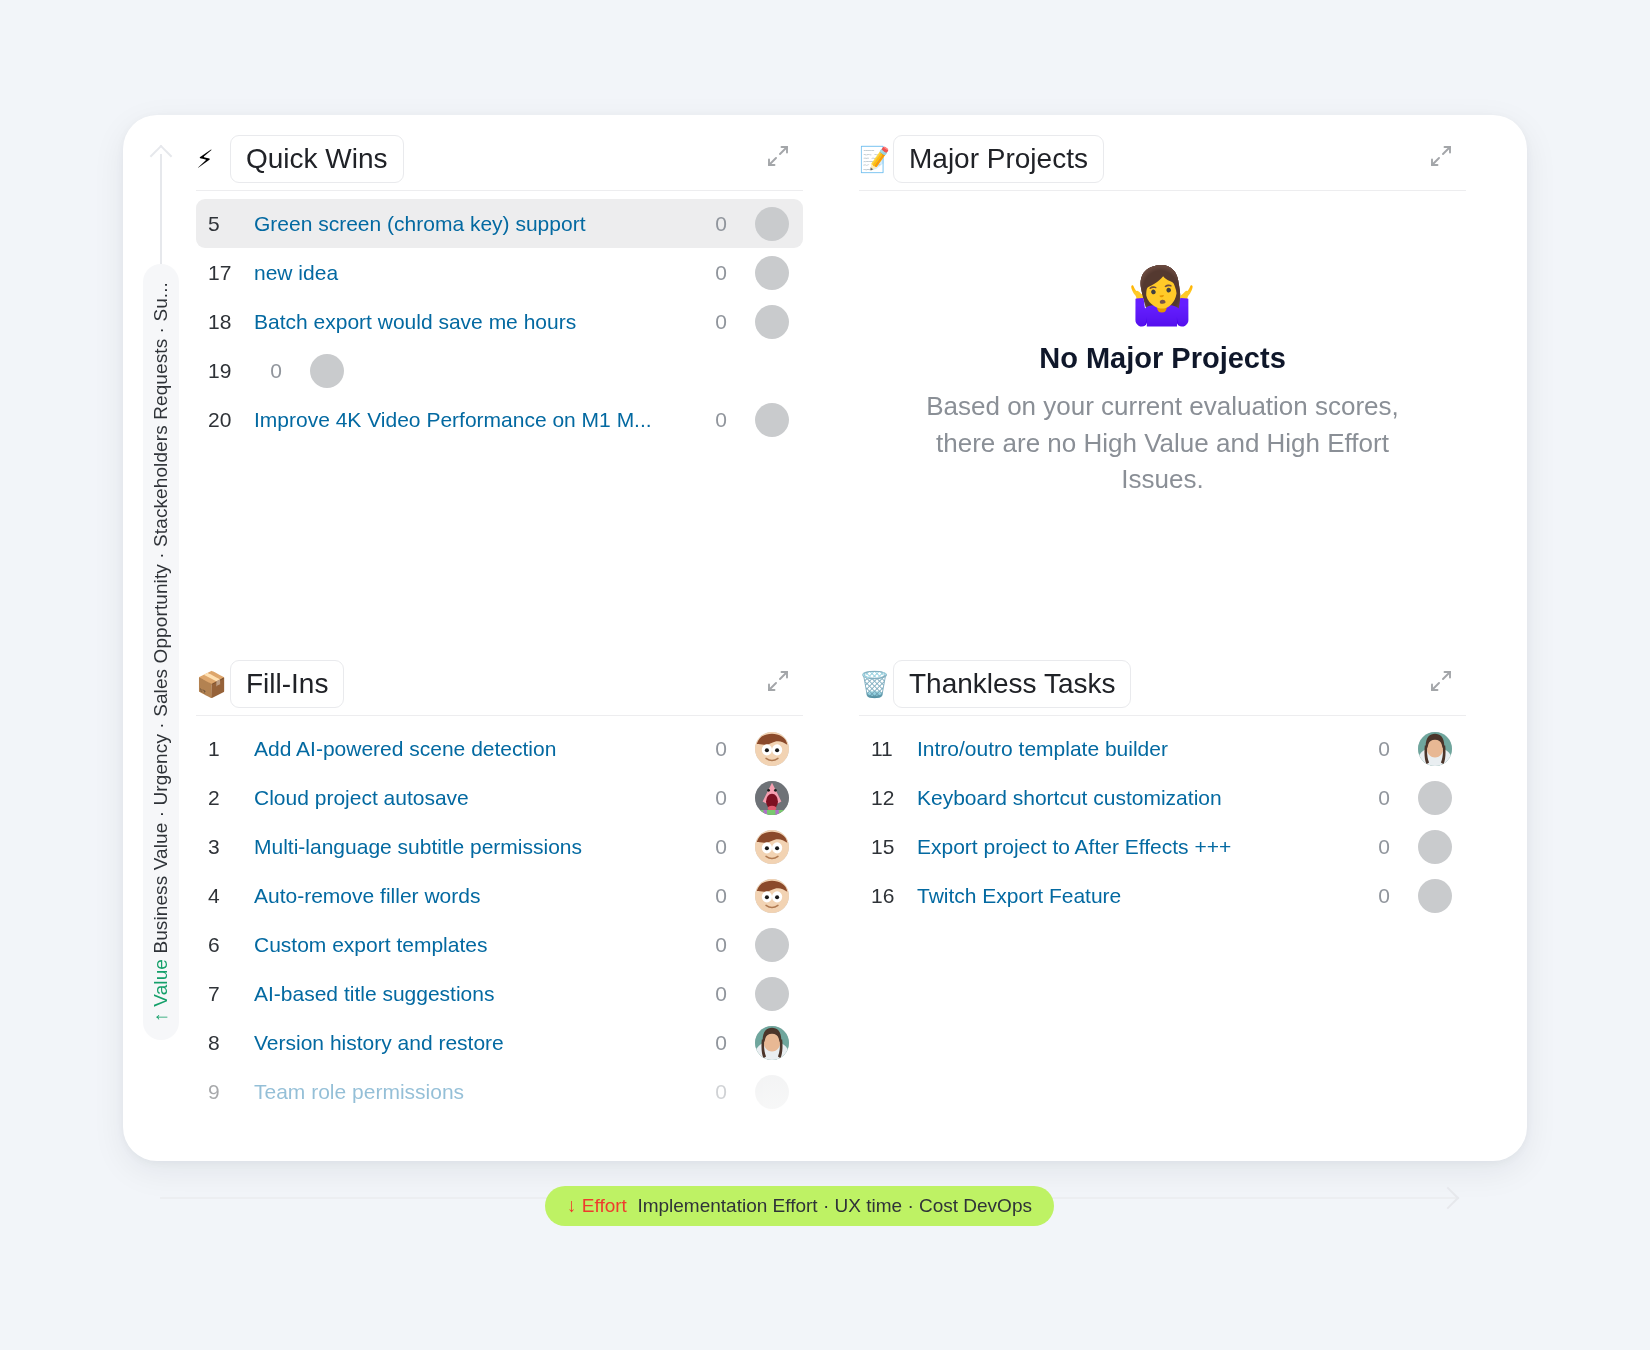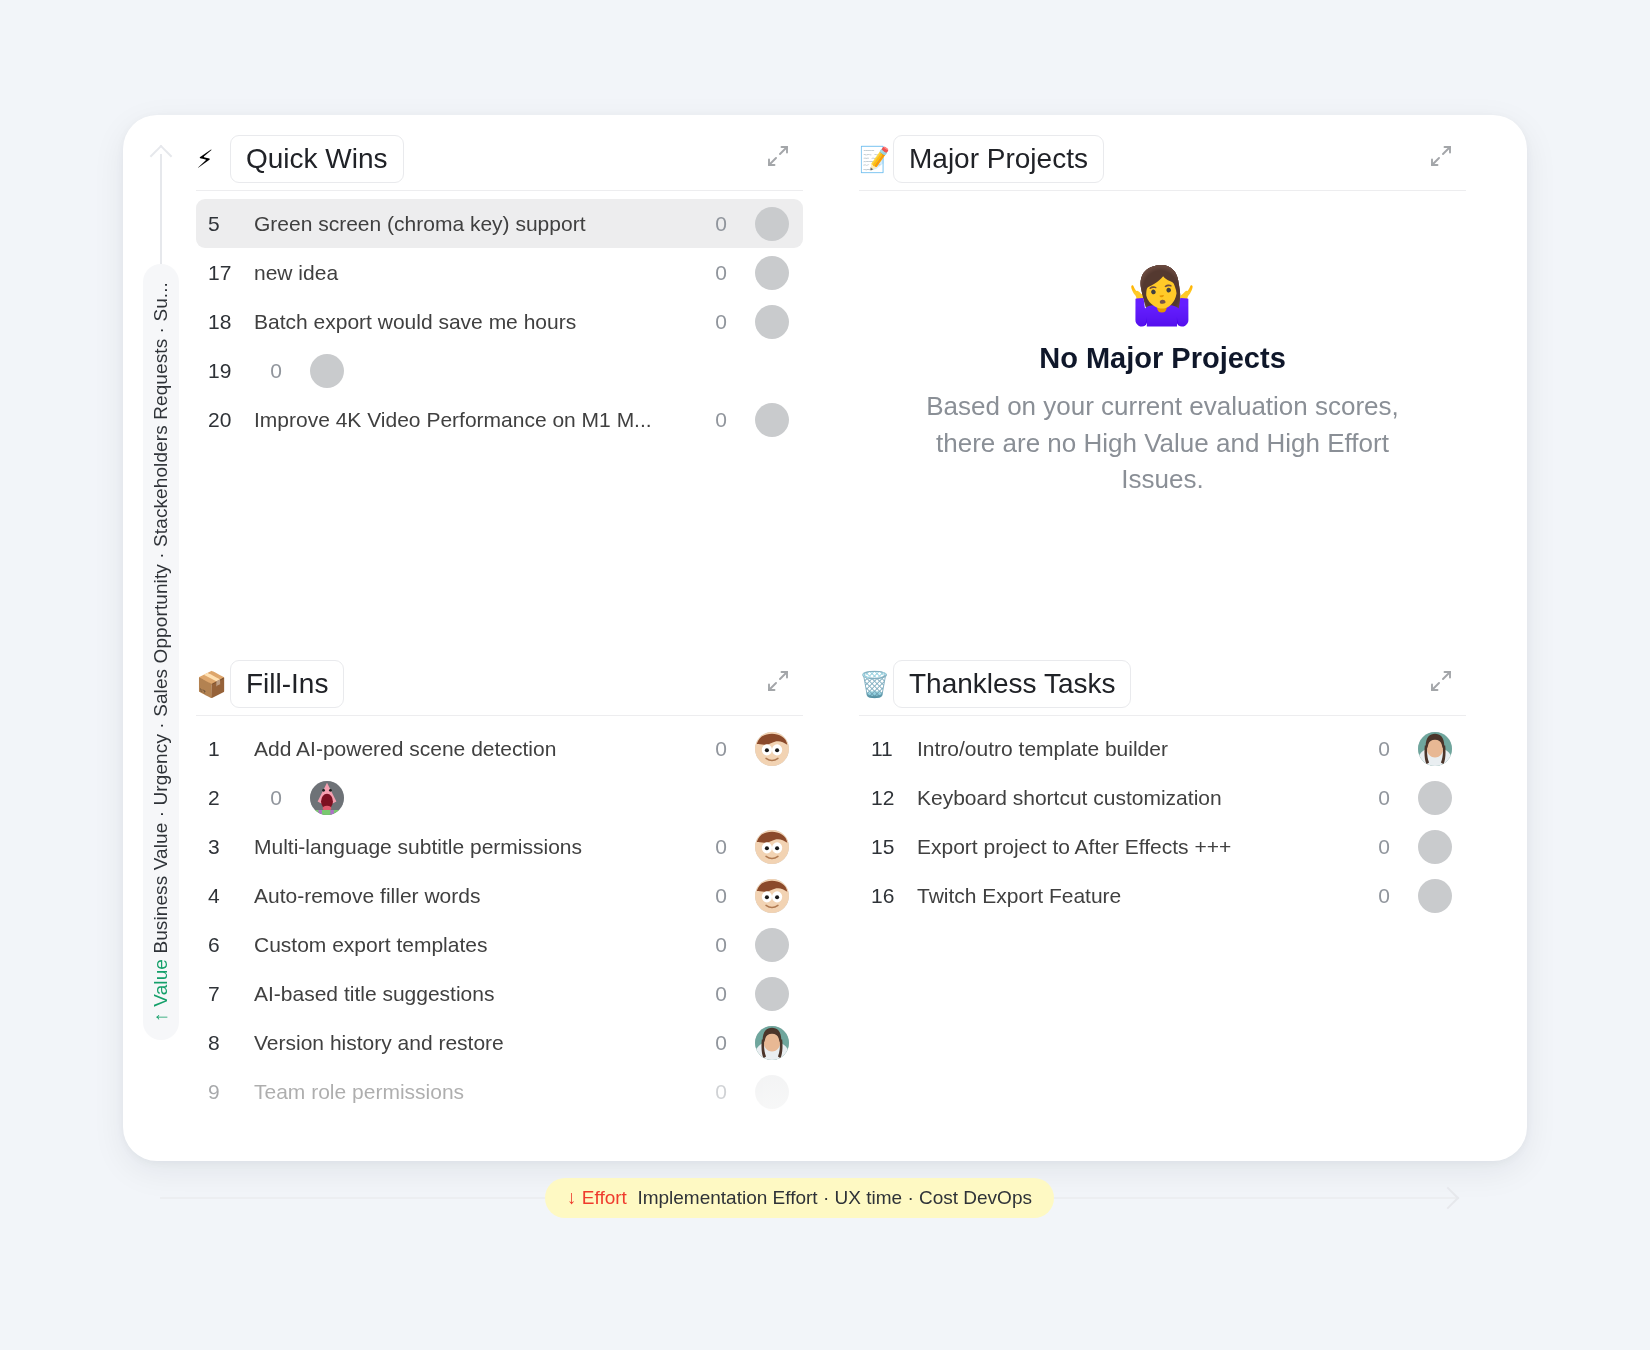--- a/index.html
+++ b/index.html
@@ -66,23 +66,23 @@
 
   
   .effort-axis {
     position: absolute;
     left: 160px; top: 1178px;
     width: 1320px; height: 40px;
     display: flex; align-items: center;
   }
   .effort-pill {
     position: absolute;
-    left: 385px; top: 0;
+    left: 385px; top: 8px;
     height: 40px;
-    background: #fef9c3;
+    background: #bef264;
     border-radius: 20px;
     display: flex; align-items: center;
     padding: 0 22px;
     white-space: nowrap;
     font-size: 19px;
     color: #2f3338;
     z-index: 2;
   }
   .effort-pill .accent { color: #ef3b2d; }
   .effort-line {
@@ -152,21 +152,21 @@
   .row.selected { background: #ededee; }
   .row.dim { opacity: .42; }
 
   .row .rank {
     width: 46px; flex: none;
     font-size: 21px; color: #2f3338;
     text-align: left;
   }
   .row .rtitle {
     flex: 1 1 auto; min-width: 0;
-    font-size: 21px; color: #404040;
+    font-size: 21px; color: #0369a1;
     white-space: nowrap; overflow: hidden; text-overflow: ellipsis;
     padding-right: 12px;
   }
   .row .rscore {
     width: 34px; flex: none;
     font-size: 21px; color: #90959c;
     text-align: right;
     padding-right: 6px;
   }
   .row .avatar {
@@ -329,20 +329,21 @@
                 <ellipse cx="14" cy="21" rx="6" ry="6.5" fill="#fff"></ellipse>
                 <ellipse cx="26" cy="21" rx="6" ry="6.5" fill="#fff"></ellipse>
                 <circle cx="14" cy="21.5" r="2.4" fill="#1b1b1b"></circle>
                 <circle cx="26" cy="21.5" r="2.4" fill="#1b1b1b"></circle>
                 <path d="M13 31q7 5 14 0" stroke="#b07a52" stroke-width="1.8" fill="none" stroke-linecap="round"></path>
               </svg>
             </span>
           </div>
           <div class="row">
             <span class="rank">2</span>
+            <span class="rtitle">Cloud project autosave</span>
             <span class="rscore">0</span>
             <span class="avatar ">
               <svg viewBox="0 0 40 40">
                 <rect width="40" height="40" fill="#6e7277"></rect>
                 <path d="M20 2 L31 24 Q20 32 9 24 Z" fill="#f59fb0"></path>
                 <ellipse cx="20" cy="24" rx="7" ry="9" fill="#7d1021"></ellipse>
                 <ellipse cx="20" cy="32" rx="5" ry="3" fill="#e05a6e"></ellipse>
                 <circle cx="16" cy="11" r="1.6" fill="#1b1b1b"></circle>
                 <circle cx="24" cy="11" r="1.6" fill="#1b1b1b"></circle>
                 <path d="M6 34 h28 v6 H6z" fill="#79c96f"></path>

